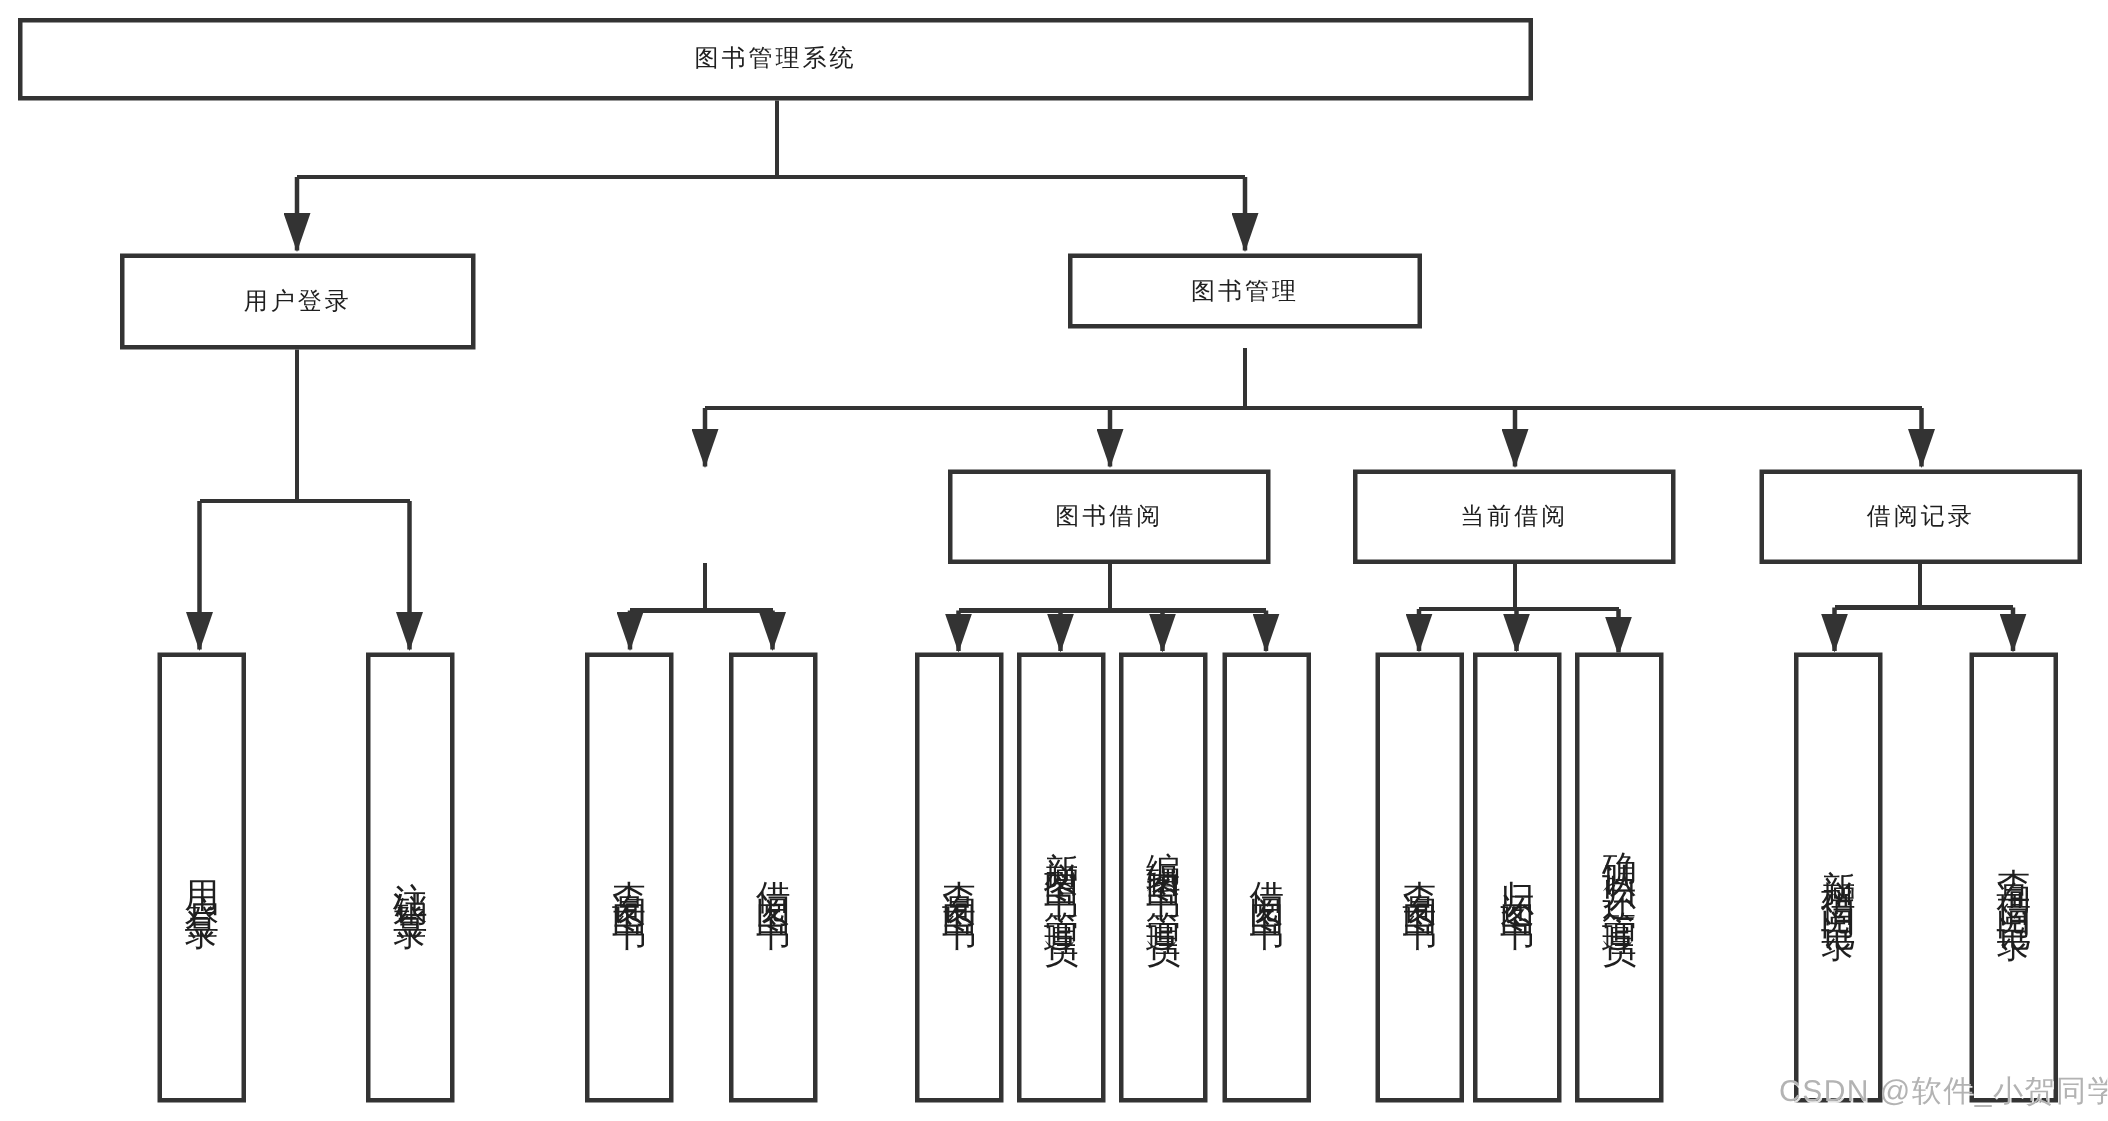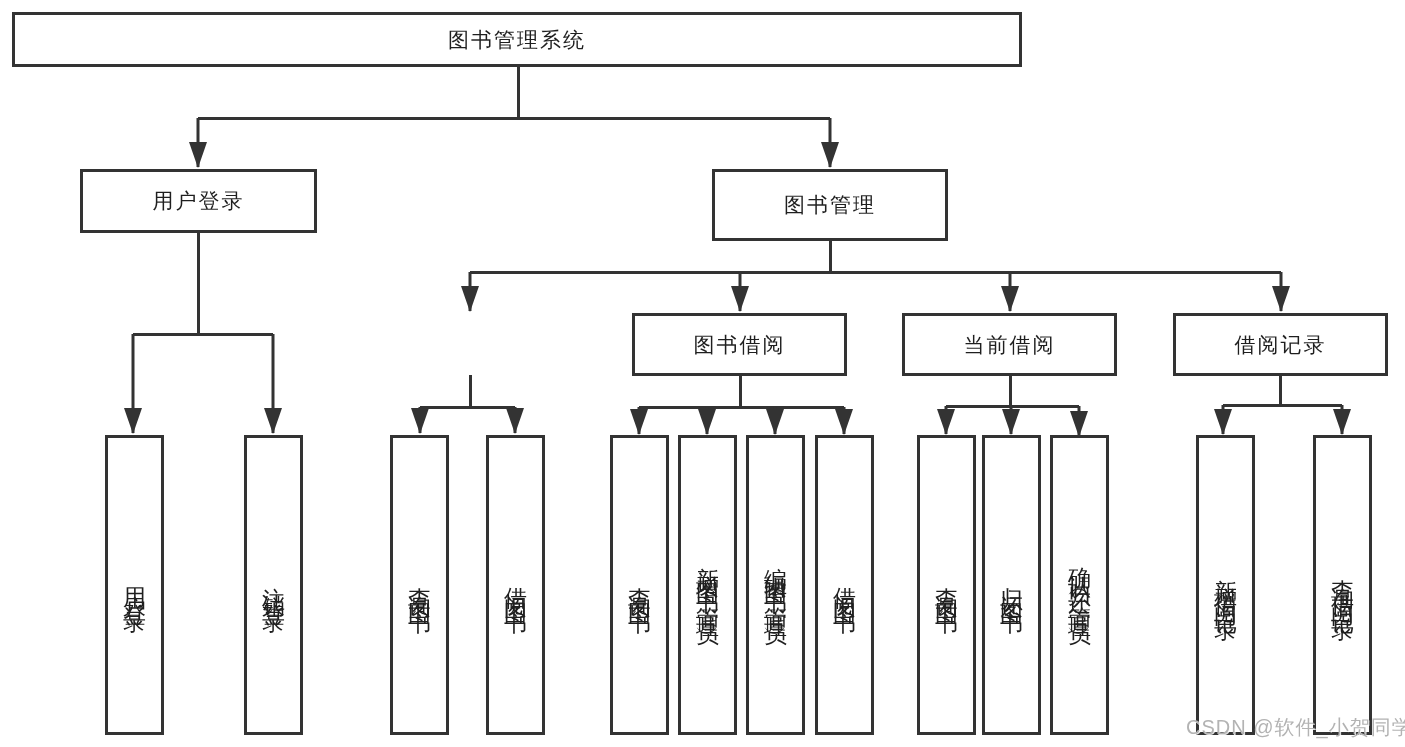--- a/index.html
+++ b/index.html
@@ -11,29 +11,29 @@
     font-family:"Liberation Sans",sans-serif;
   }
   .wires{position:absolute;left:0;top:0;}
   .node{
     position:absolute;
     box-sizing:border-box;
     border:3px solid #333333;
     background:#ffffff;
     display:flex;align-items:center;justify-content:center;
     color:#1f1f1f;
-    font-size:21px;
+    font-size:16px;
     letter-spacing:2px;
     white-space:nowrap;
   }
   
   #n-root{left:12px;top:12px;width:1010px;height:55px;}
   
   #n-user-login{left:80px;top:169px;width:237px;height:64px;}
-  #n-book-mgmt{left:712px;top:169px;width:236px;height:72px;}
+  #n-book-mgmt{left:712px;top:169px;width:236px;height:50px;}
   
   #n-recommend{left:363px;top:313px;width:215px;height:63px;}
   #n-borrow{left:632px;top:313px;width:215px;height:63px;}
   #n-current{left:902px;top:313px;width:215px;height:63px;}
   #n-records{left:1173px;top:313px;width:215px;height:63px;}
   
   .leaf{
     top:435px;height:300px;width:59px;
     writing-mode:vertical-rl;
     text-orientation:mixed;

